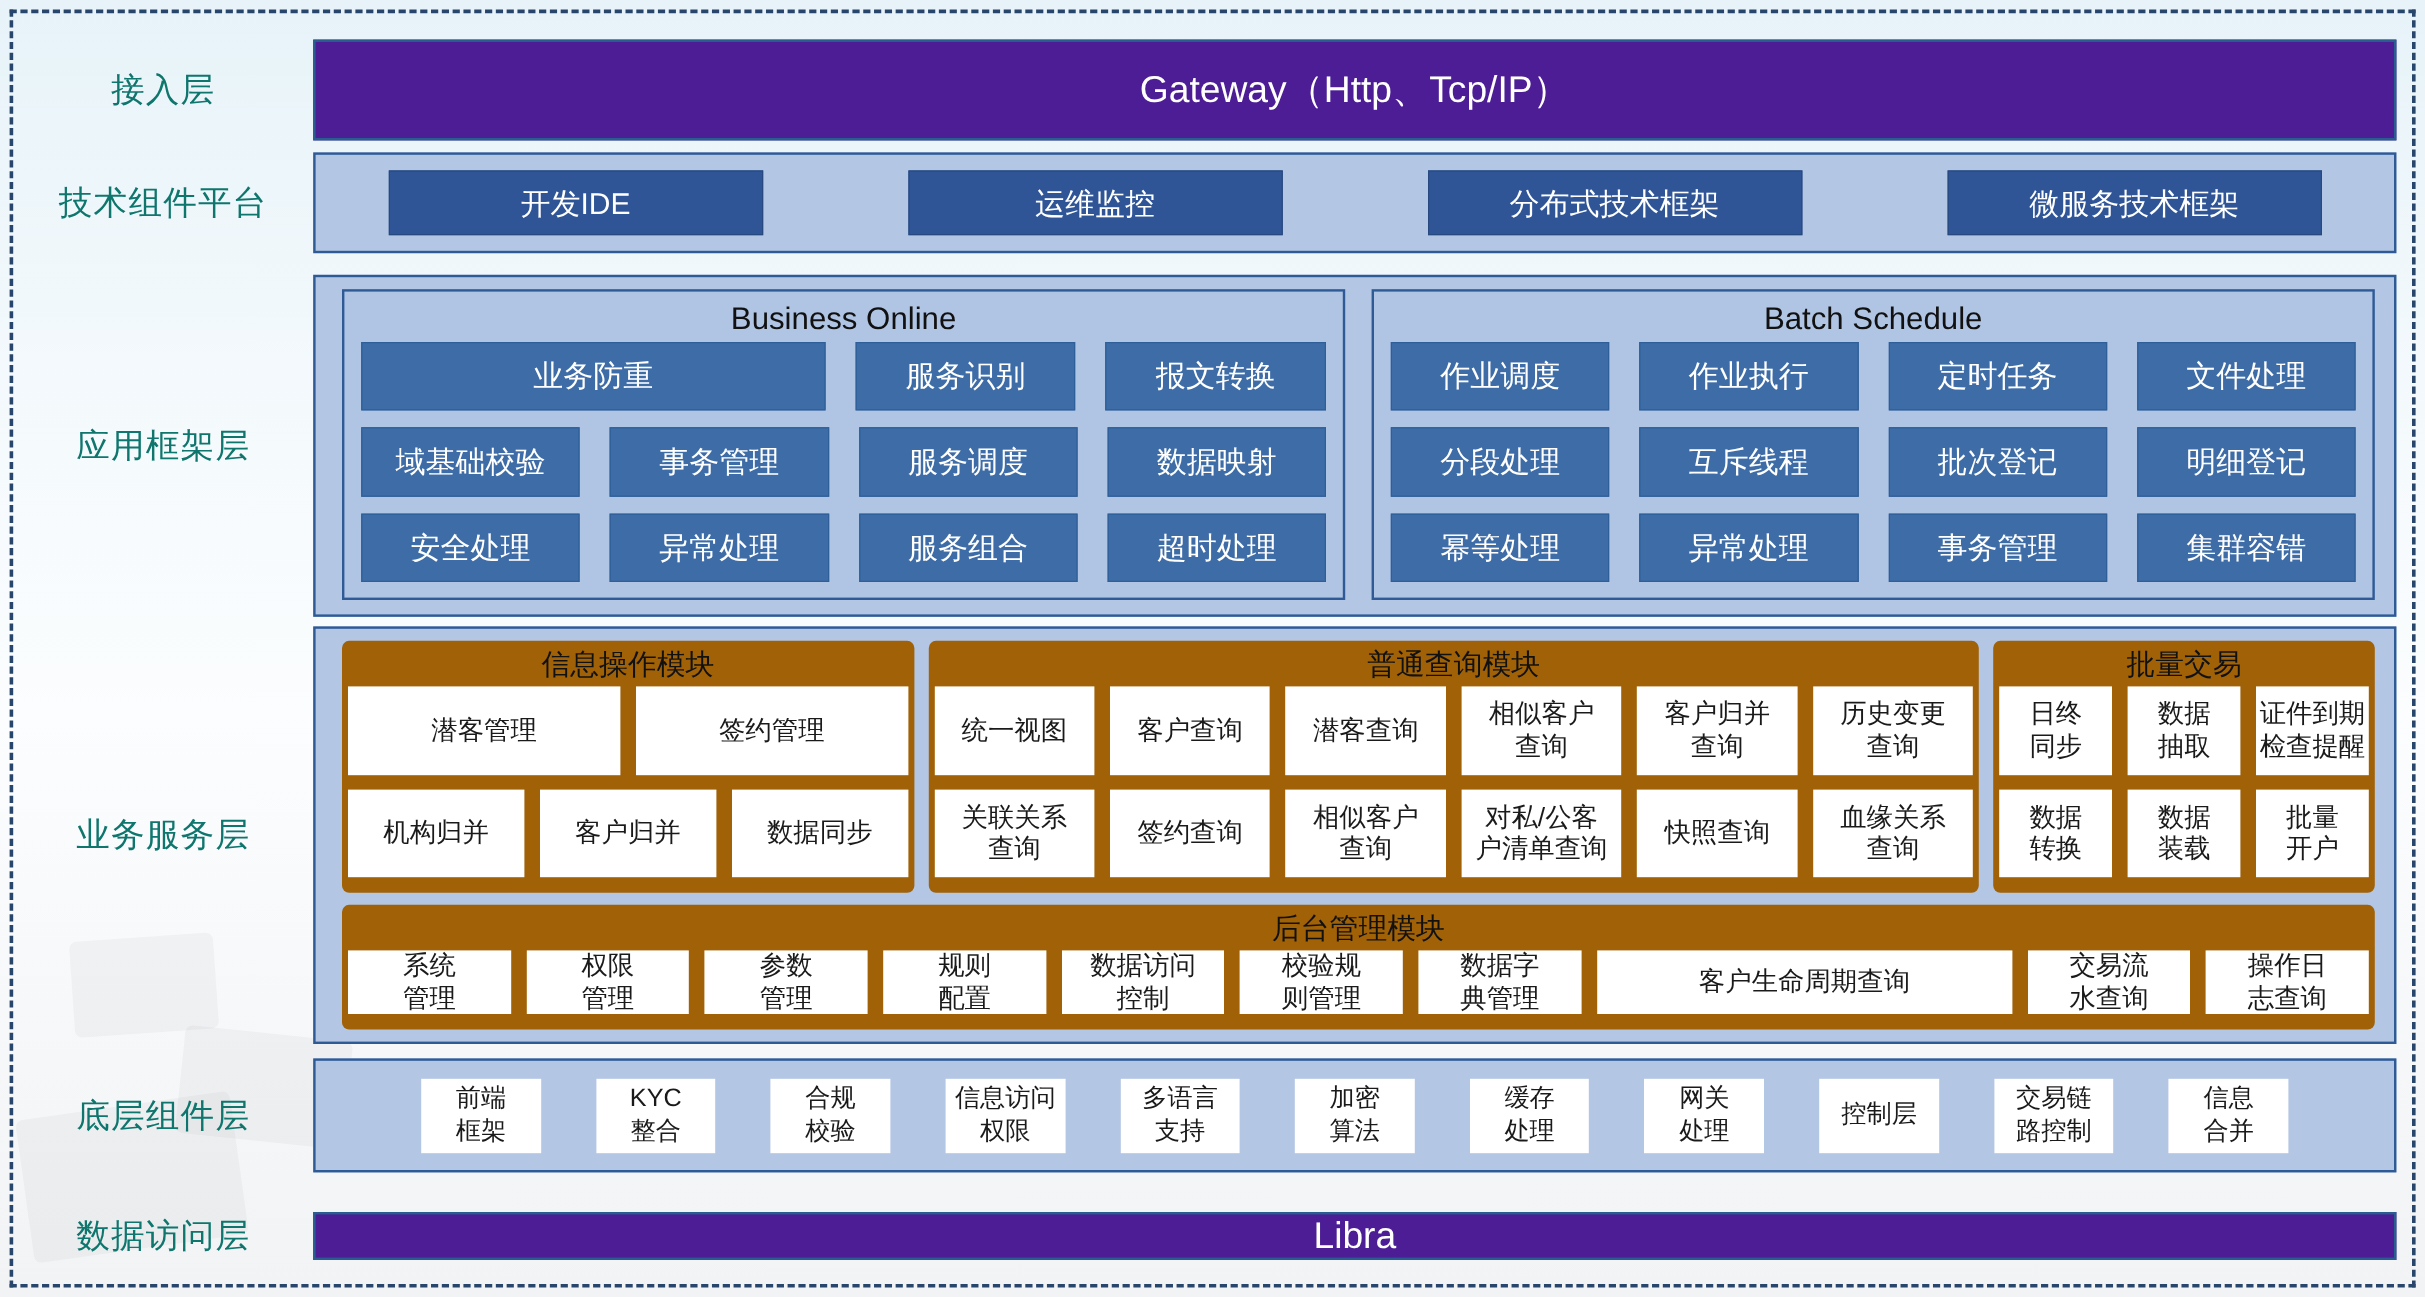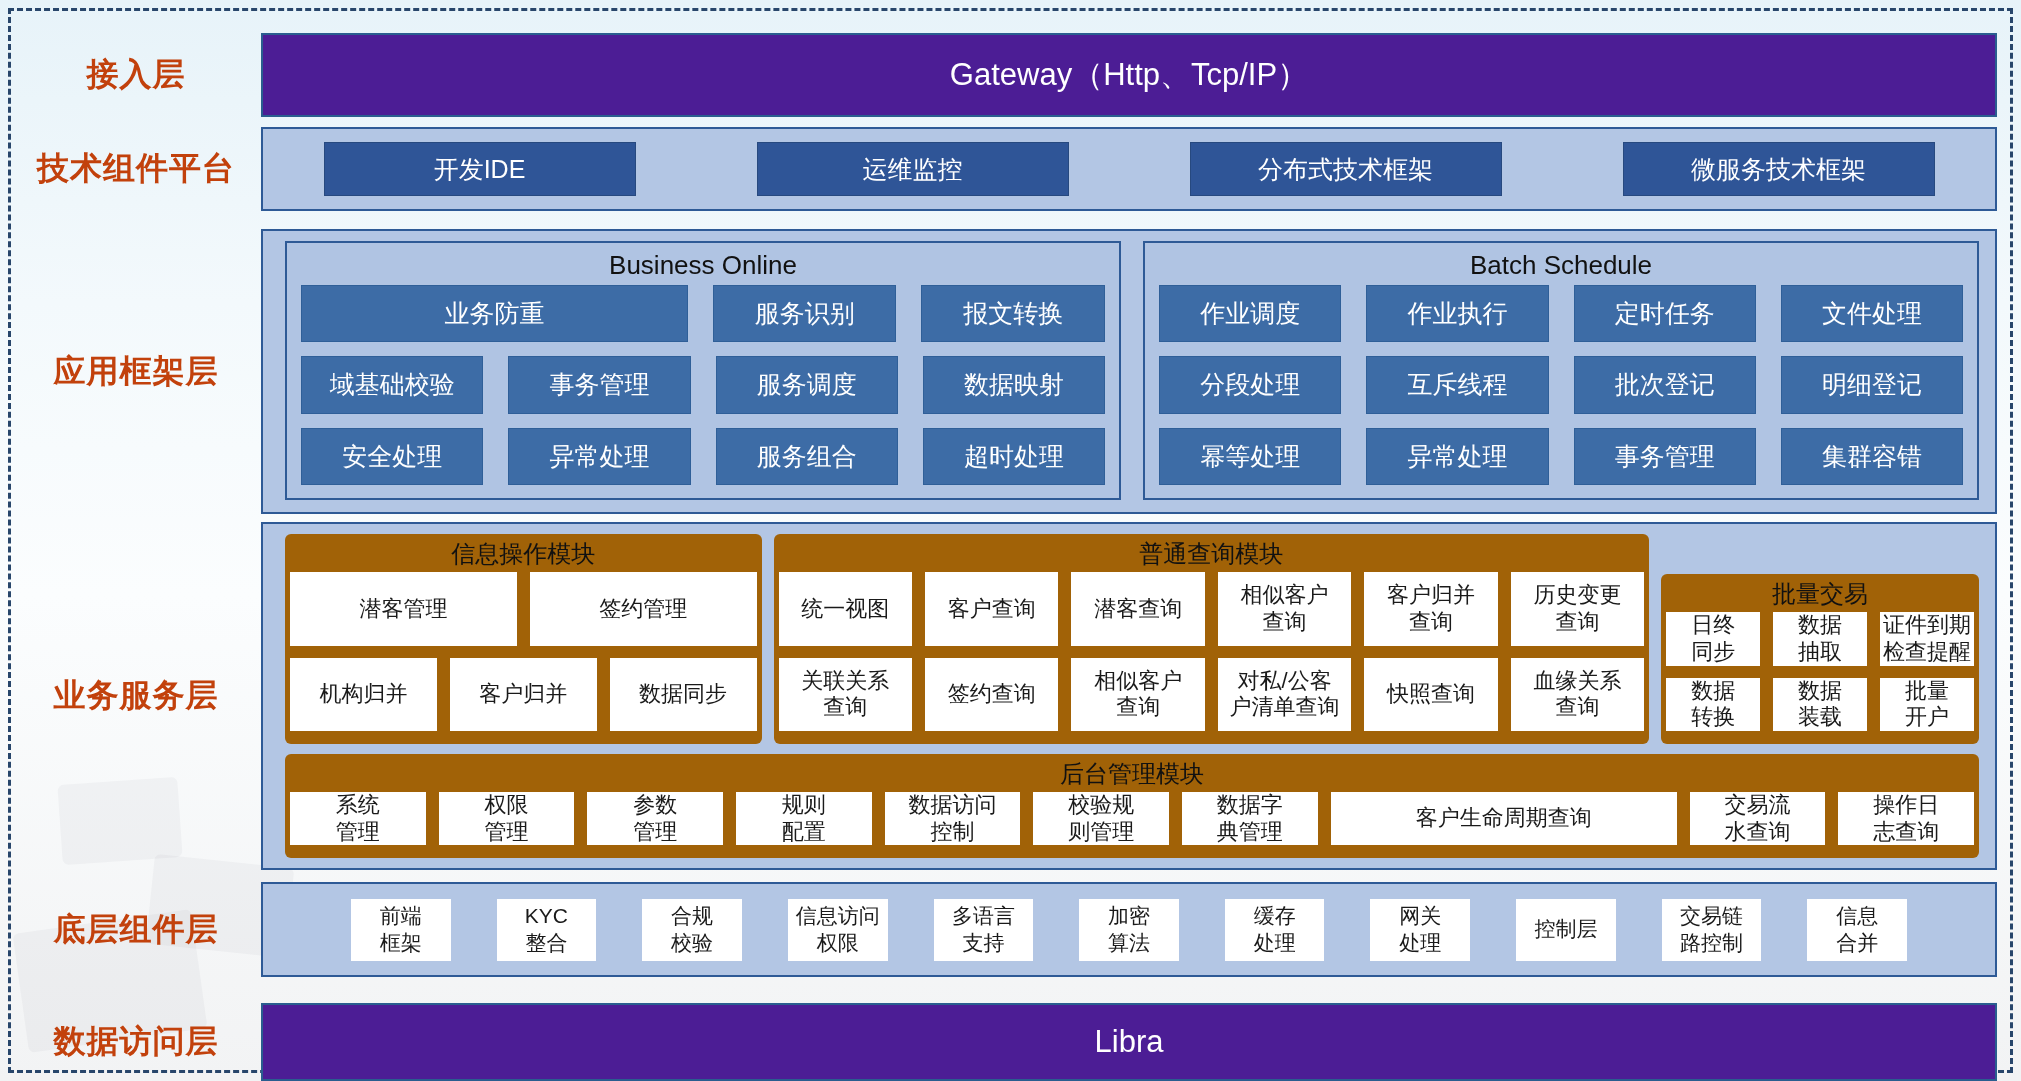--- a/index.html
+++ b/index.html
@@ -10,21 +10,21 @@
   }
   .deco{position:absolute;background:rgba(120,125,130,0.06);border-radius:6px;}
   .frame{
     position:absolute;left:8px;top:8px;right:8px;bottom:8px;
     border:3px dashed #28466b;box-sizing:border-box;
     display:flex;flex-direction:column;padding-right:13px;box-sizing:border-box;
   }
   .row{display:flex;flex:0 0 auto;}
   .row-label{
     width:250px;flex:0 0 250px;display:flex;align-items:center;justify-content:center;
-    font-size:32px;color:#c2410c;letter-spacing:1px;font-weight:bold;
+    font-size:28px;color:#0f766e;letter-spacing:1px;
   }
   .row-content{flex:1;display:flex;min-width:0;}
 
   
   .teal-bar{
     flex:1;background:#4c1d95;border:2px solid #2a5d8f;
     display:flex;align-items:center;justify-content:center;
     color:#ffffff;font-size:31px;
   }
 
@@ -59,21 +59,21 @@
 
   
   .svc{display:flex;flex-direction:column;padding:10px 16px 10px 22px;}
   .mod-row{display:flex;gap:12px;height:213px;}
   .module{
     background:#a16207;border-radius:6px;display:flex;flex-direction:column;
     padding:2px 5px 13px;box-sizing:border-box;
   }
   .mod-info{flex:4.85;}
   .mod-query{flex:9.0;}
-  .mod-batch{flex:3.2;margin-top:40px;}
+  .mod-batch{flex:3.2;}
   .module-title{height:36px;display:flex;align-items:center;justify-content:center;
     color:#111;font-size:24px;}
   .white-row{display:flex;gap:13px;flex:1;}
   .white-row + .white-row{margin-top:12px;}
   .white-row .cell, .one-row .cell{
     flex:1;background:#ffffff;display:flex;align-items:center;justify-content:center;
     color:#1a1a1a;font-size:22px;white-space:pre-line;text-align:center;line-height:1.2;
   }
   .module-admin{margin-top:10px;flex:1;}
   .one-row{display:flex;gap:13px;flex:1;}
@@ -85,21 +85,21 @@
     flex:1;background:#ffffff;display:flex;align-items:center;justify-content:center;
     color:#1a1a1a;font-size:21px;white-space:pre-line;text-align:center;line-height:1.25;
   }
 
   
   .r1{margin-top:22px;height:84px;}
   .r2{margin-top:10px;height:84px;}
   .r3{margin-top:18px;height:285px;}
   .r4{margin-top:8px;height:348px;}
   .r5{margin-top:12px;height:95px;}
-  .r6{margin-top:26px;height:78px;}
+  .r6{margin-top:14px;height:78px;align-items:center;}
 </style>
 </head>
 <body>
 
 <div class="deco" style="left:20px;bottom:40px;width:180px;height:120px;transform:rotate(-8deg);"></div>
 <div class="deco" style="left:150px;bottom:130px;width:140px;height:90px;transform:rotate(6deg);"></div>
 <div class="deco" style="left:60px;bottom:220px;width:120px;height:80px;transform:rotate(-4deg);"></div>
 
 <div class="frame">
 

